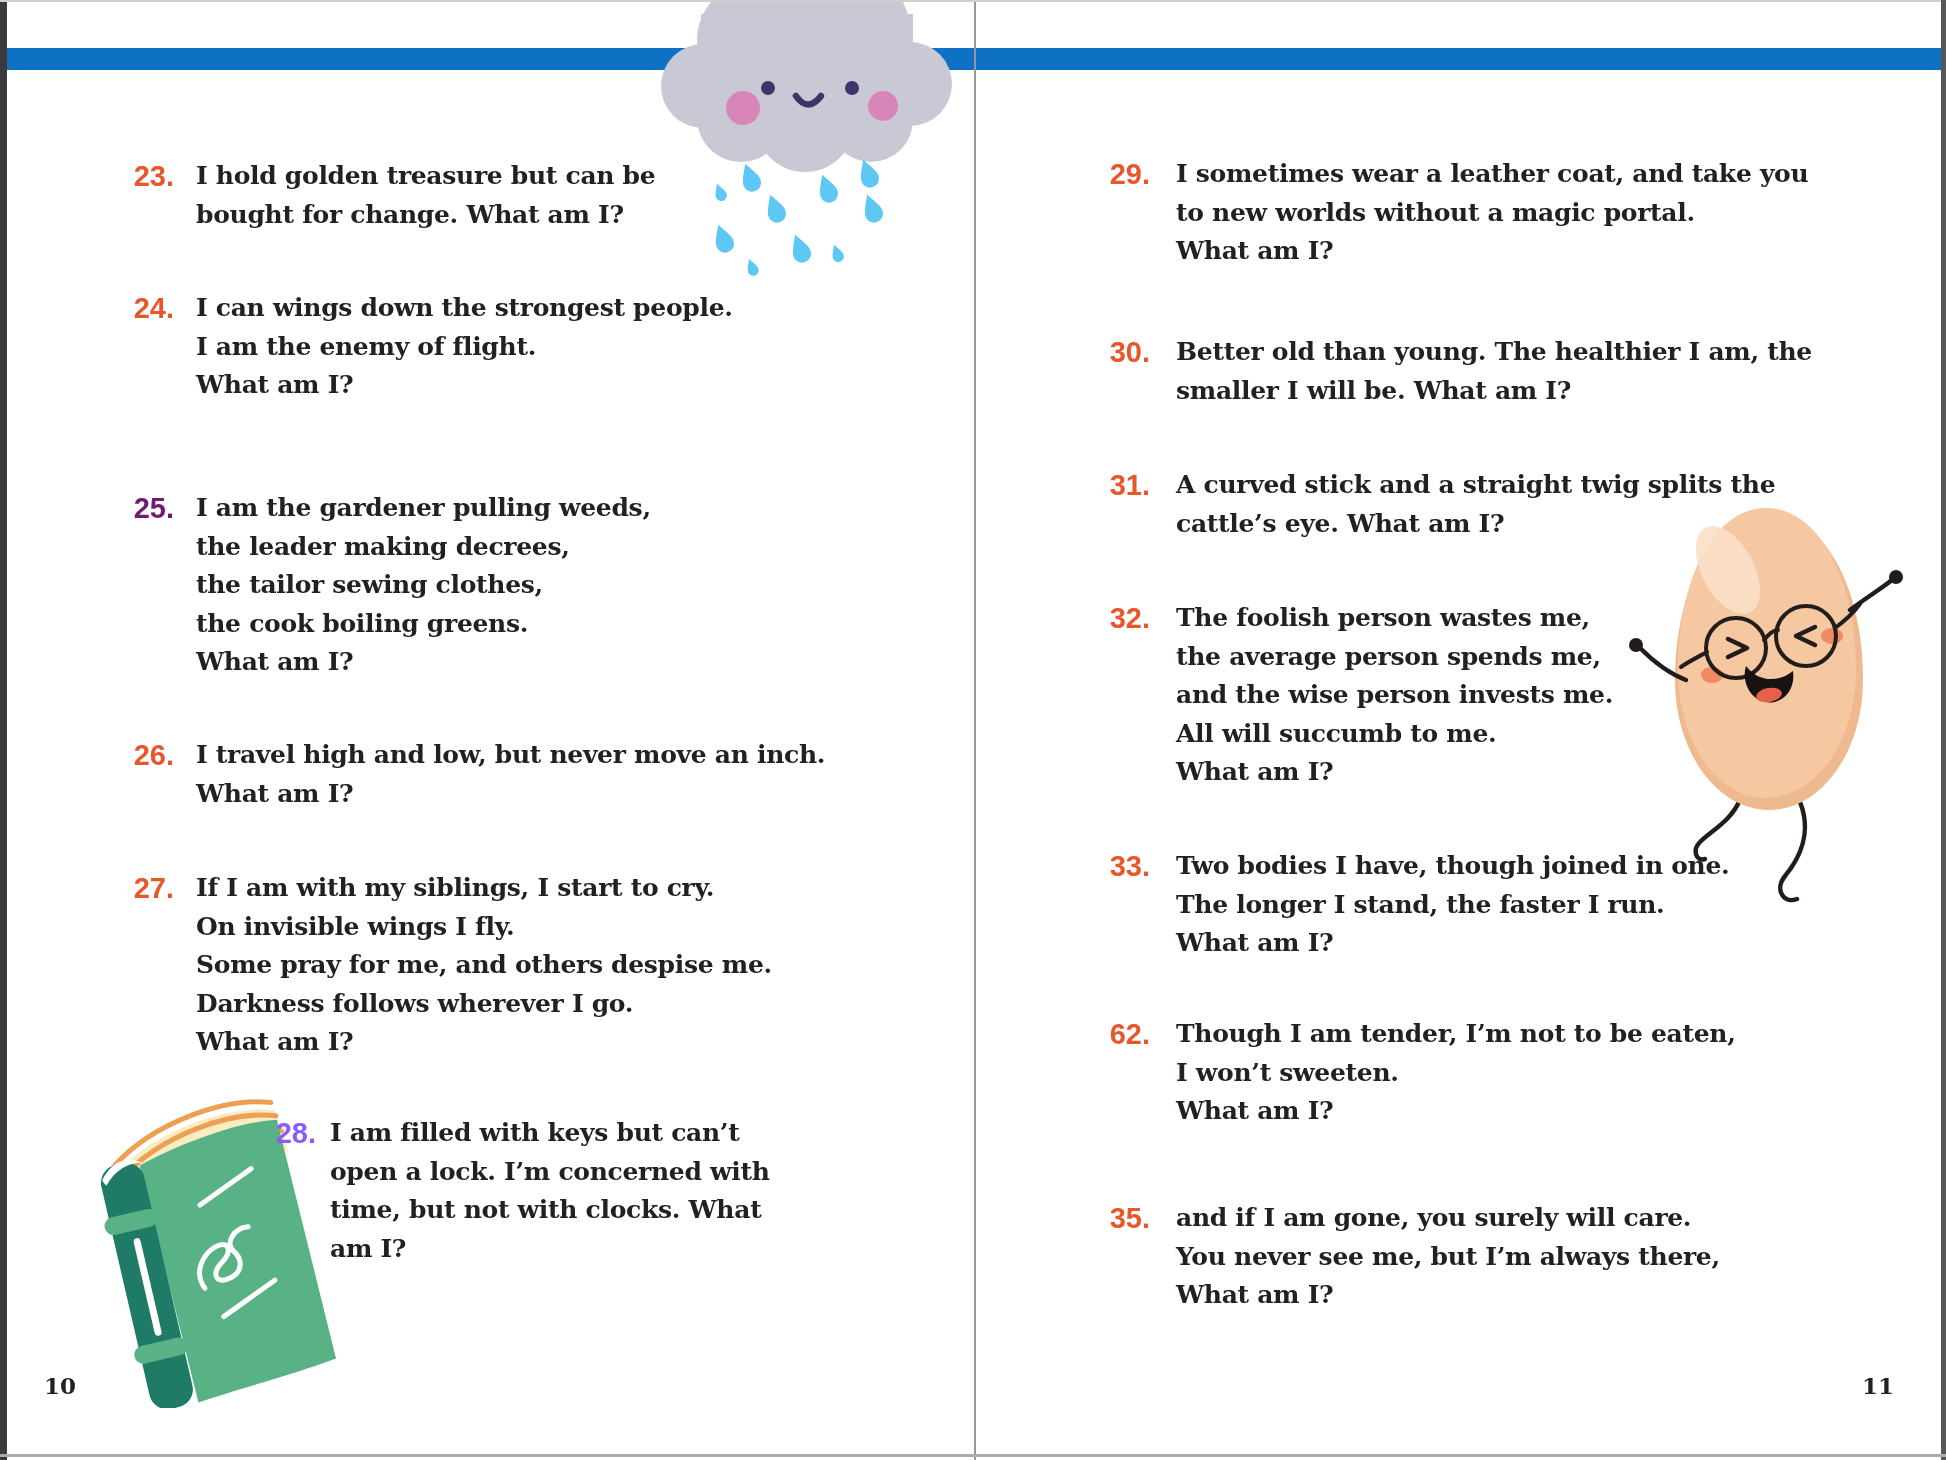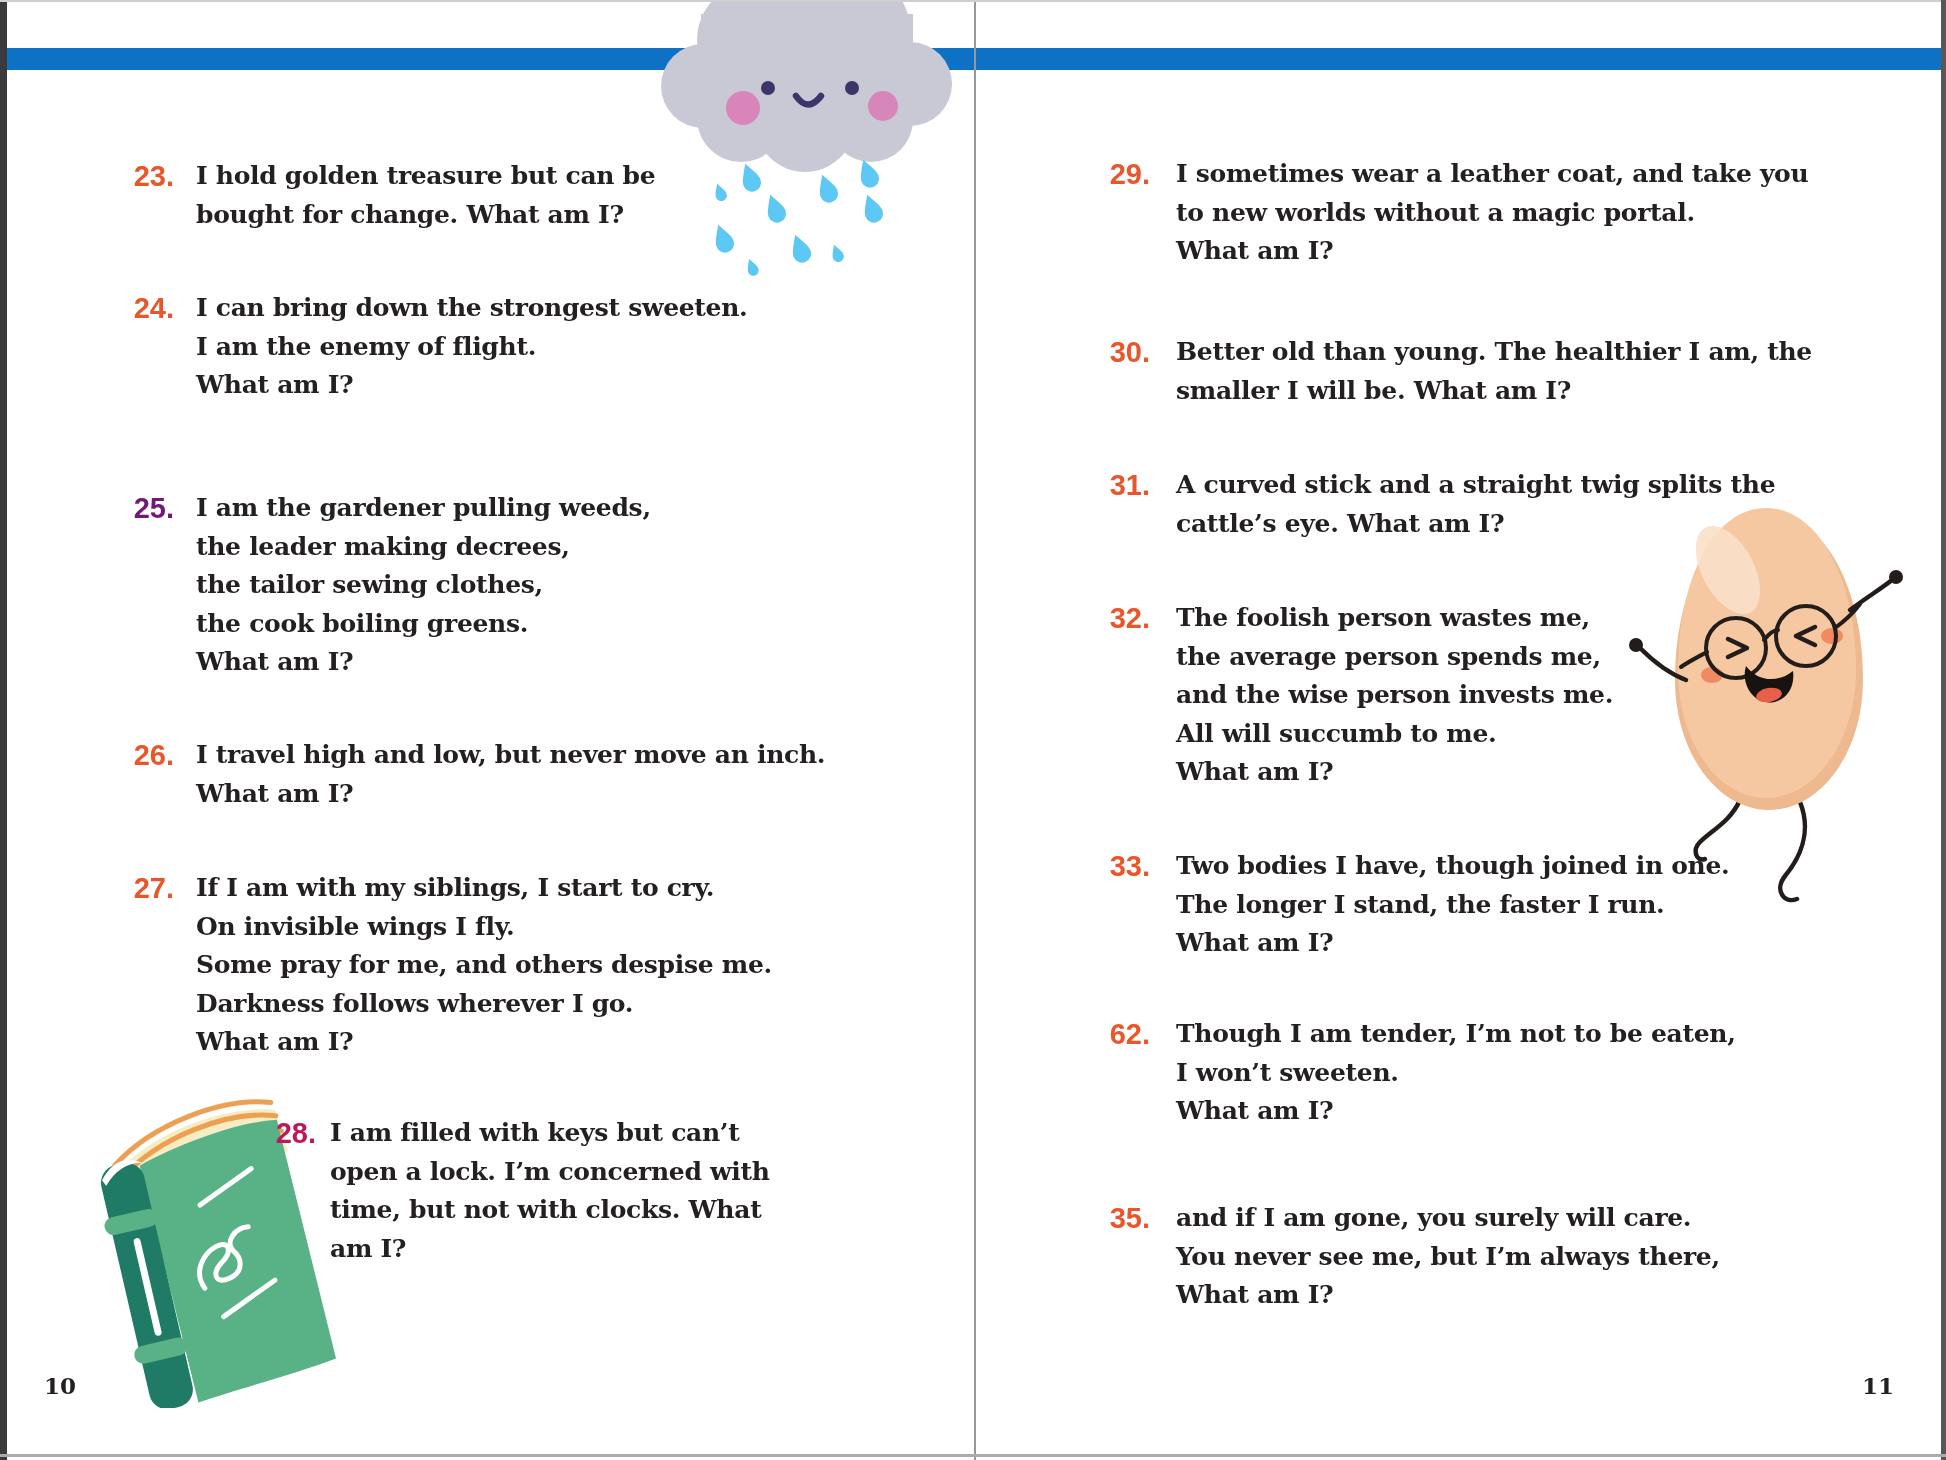--- a/index.html
+++ b/index.html
@@ -118,21 +118,21 @@
   <div class="riddle lp" style="top:157px">
       <div class="rnum" style="color: rgb(232, 86, 43);">23.</div>
       <div class="rlines">
         <div>I hold golden treasure but can be</div>
         <div>bought for change. What am I?</div>
       </div>
     </div>
   <div class="riddle lp" style="top:289px">
       <div class="rnum" style="color: rgb(232, 86, 43);">24.</div>
       <div class="rlines">
-        <div>I can bring down the strongest sweeten.</div>
+        <div>I can wings down the strongest people.</div>
         <div>I am the enemy of flight.</div>
         <div>What am I?</div>
       </div>
     </div>
   <div class="riddle lp" style="top:489px">
       <div class="rnum" style="color: #701a75;">25.</div>
       <div class="rlines">
         <div>I am the gardener pulling weeds,</div>
         <div>the leader making decrees,</div>
         <div>the tailor sewing clothes,</div>
@@ -151,21 +151,21 @@
       <div class="rnum" style="color: rgb(232, 86, 43);">27.</div>
       <div class="rlines">
         <div>If I am with my siblings, I start to cry.</div>
         <div>On invisible wings I fly.</div>
         <div>Some pray for me, and others despise me.</div>
         <div>Darkness follows wherever I go.</div>
         <div>What am I?</div>
       </div>
     </div>
   <div class="riddle r28" style="top:1114px">
-      <div class="rnum" style="color: #be185d;">28.</div>
+      <div class="rnum" style="color: #8b5cf6;">28.</div>
       <div class="rlines">
         <div>I am filled with keys but can’t</div>
         <div>open a lock. I’m concerned with</div>
         <div>time, but not with clocks. What</div>
         <div>am I?</div>
       </div>
     </div>
 
   <div class="riddle rp" style="top:155px">
       <div class="rnum" style="color: rgb(232, 86, 43);">29.</div>

